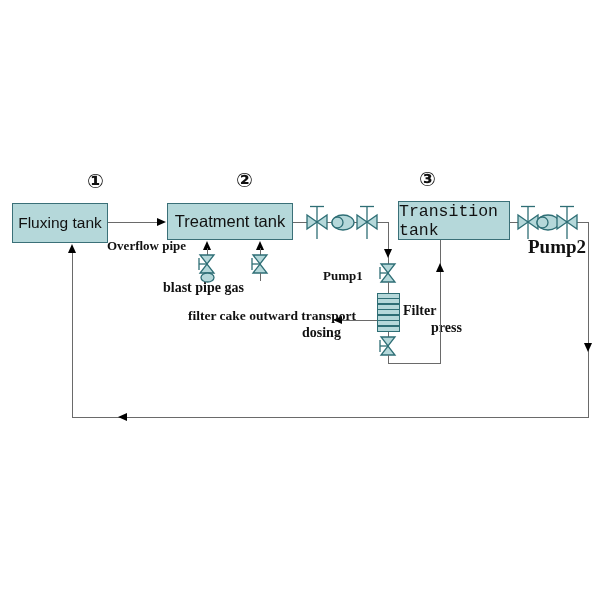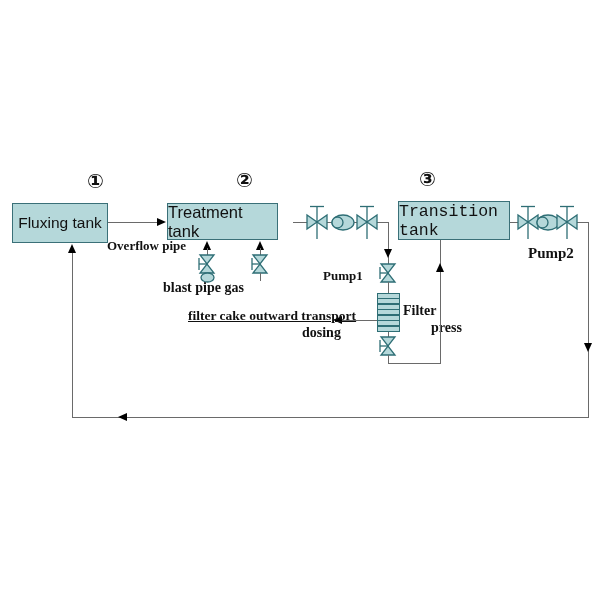--- a/index.html
+++ b/index.html
@@ -26,21 +26,21 @@
 </head>
 <body>
 
 <div id="canvas">
 
   <div class="circnum" style="left:87px;top:171px;">①</div>
   <div class="circnum" style="left:236px;top:170px;">②</div>
   <div class="circnum" style="left:419px;top:169px;">③</div>
 
   <div class="tank" style="left:12px;top:203px;width:96px;height:40px;font-size:15.5px;">Fluxing tank</div>
-  <div class="tank" style="left:167px;top:203px;width:111px;height:37px;font-size:16.5px;">Treatment tank</div>
+  <div class="tank" style="left:167px;top:203px;width:126px;height:37px;font-size:16.5px;text-align:right;">Treatment tank</div>
   <div class="tank" style="left:398px;top:201px;width:112px;height:39px;font-size:16.5px;font-family:Liberation Mono, monospace;">Transition tank</div>
 
   <div class="hline" style="left:108px;top:222px;width:50px;"></div>
   <div class="ar ar-r" style="left:157px;top:218px;"></div>
   <div class="slabel" style="left:107px;top:239px;font-size:13px;text-align:center;">Overflow pipe</div>
 
   <div class="ar ar-u" style="left:202.5px;top:241px;"></div>
   <div class="vline" style="left:207px;top:248px;height:8px;"></div>
   <svg class="sym" style="left:197px;top:254px;" width="20" height="20" viewBox="0 0 20 20">
     <line class="s" x1="2" y1="4" x2="2" y2="16"></line>
@@ -92,21 +92,21 @@
       <path class="f" d="M3,19 L17,19 L10,10 Z"></path>
   </svg>
   <div class="vline" style="left:388px;top:282px;height:11px;"></div>
 
   <div class="fpress" style="left:377px;top:293px;width:23px;height:39px;"></div>
   <div class="slabel" style="left:403px;top:303px;font-size:14px;">Filter</div>
   <div class="slabel" style="left:403px;top:320px;font-size:14px;margin-left:28px;">press</div>
 
   <div class="hline" style="left:342px;top:320px;width:35px;"></div>
   <div class="ar ar-l" style="left:333px;top:316px;"></div>
-  <div class="slabel" style="left:188px;top:308px;font-size:13.5px;text-decoration:underline;">filter cake outward transport</div>
+  <div class="slabel" style="left:188px;top:308px;font-size:13.5px;">filter cake outward transport</div>
 
   <div class="vline" style="left:388px;top:332px;height:5px;"></div>
   <svg class="sym" style="left:378px;top:336px;" width="20" height="20" viewBox="0 0 20 20">
     <line class="s" x1="2" y1="4" x2="2" y2="16"></line>
       <line class="s" x1="2" y1="10" x2="10" y2="10"></line>
     <path class="f" d="M3,1 L17,1 L10,10 Z"></path>
       <path class="f" d="M3,19 L17,19 L10,10 Z"></path>
   </svg>
   <div class="vline" style="left:388px;top:355px;height:8px;"></div>
   <div class="hline" style="left:388px;top:363px;width:53px;"></div>
@@ -123,21 +123,21 @@
   <svg class="sym" style="left:534px;top:214px;" width="26" height="17" viewBox="0 0 26 17">
     <ellipse class="f" cx="14" cy="8.5" rx="11" ry="7.5"></ellipse>
       <circle class="f" cx="8.5" cy="8.5" r="5.5"></circle>
   </svg>
   <svg class="sym" style="left:556px;top:205px;" width="22" height="36" viewBox="0 0 22 36">
     <line class="s" x1="4" y1="1.5" x2="18" y2="1.5"></line>
       <line class="s" x1="11" y1="1.5" x2="11" y2="34"></line>
     <path class="f" d="M1,10 L1,24 L11,17 Z"></path>
       <path class="f" d="M21,10 L21,24 L11,17 Z"></path>
   </svg>
-  <div class="slabel" style="left:528px;top:245px;font-size:15px;">Pump2</div>
+  <div class="slabel" style="left:528px;top:236px;font-size:19px;">Pump2</div>
 
   <div class="vline" style="left:588px;top:222px;height:196px;"></div>
   <div class="ar ar-d" style="left:583.5px;top:343px;"></div>
   <div class="hline" style="left:72px;top:417px;width:517px;"></div>
   <div class="ar ar-l" style="left:118px;top:413px;"></div>
   <div class="vline" style="left:72px;top:249px;height:169px;"></div>
   <div class="ar ar-u" style="left:67.5px;top:244px;"></div>
 
 </div>
 

